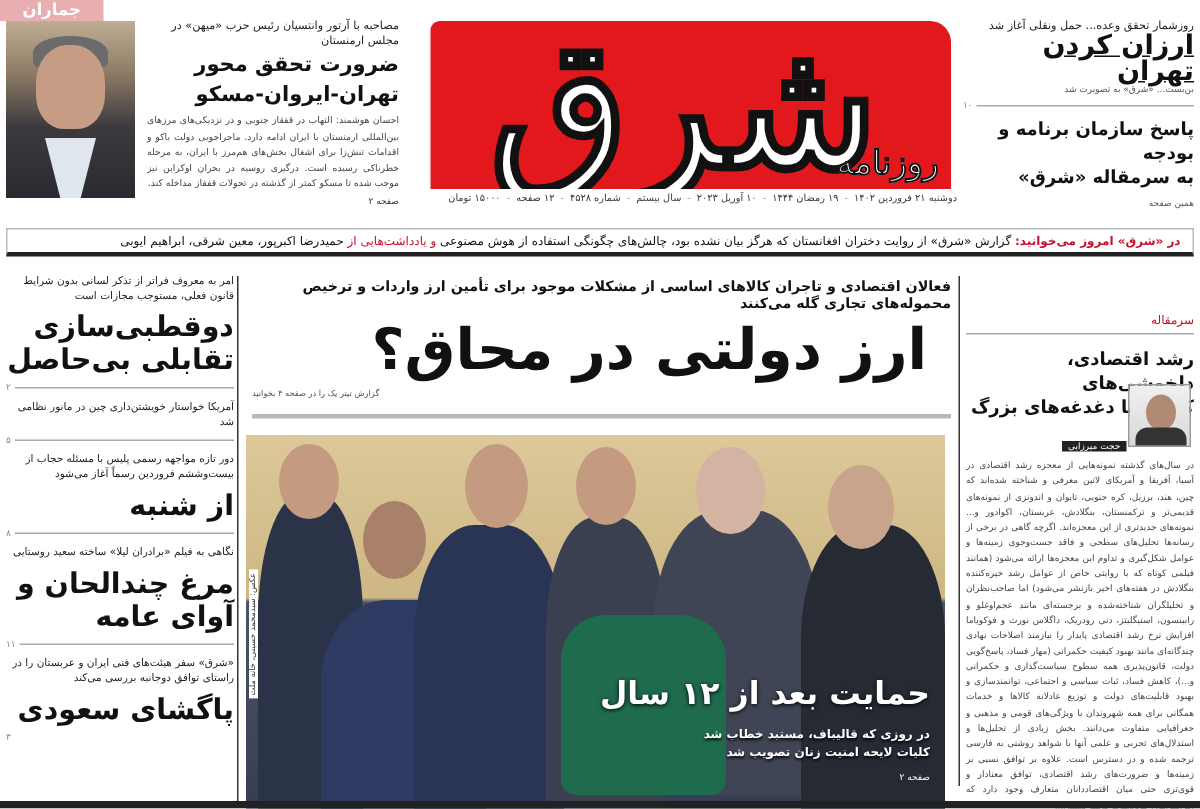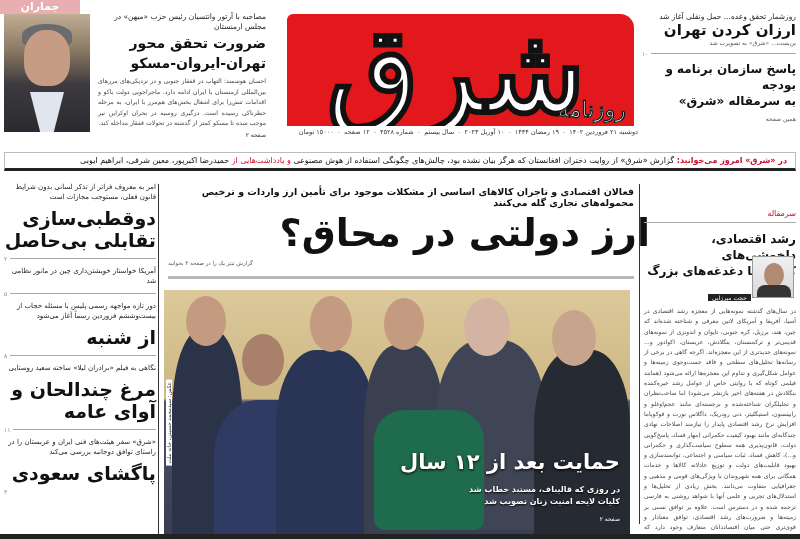--- a/index.html
+++ b/index.html
@@ -2,21 +2,21 @@
 <html><head>
 <meta charset="utf-8">
 <style>
   * { box-sizing: border-box; margin: 0; padding: 0; }
   html, body { width: 800px; height: 539px; overflow: hidden; background: #fff; }
   body { font-family: "DejaVu Sans", sans-serif; color: #111; direction: rtl; position: relative; }
 
   .abs { position: absolute; }
 
   
-  .watermark { left: 0; top: 0; width: 80px; height: 14px; background: #e6a0a4; color: #fff; font-size: 11px; font-weight: bold; text-align: center; line-height: 14px; opacity: .85; z-index: 5; }
+  .watermark { left: 0; top: 0; width: 69px; height: 14px; background: #e6a0a4; color: #fff; font-size: 11px; font-weight: bold; text-align: center; line-height: 14px; opacity: .85; z-index: 5; }
 
   
   .tl-photo { left: 4px; top: 14px; width: 86px; height: 118px; background: linear-gradient(180deg,#bfae94 0%, #8c7a64 30%, #3c3a3e 60%, #2b2a30 100%); overflow: hidden; }
   .tl-photo .face { position: absolute; left: 20px; top: 16px; width: 46px; height: 56px; border-radius: 45% 45% 40% 40%; background: #c69d84; }
   .tl-photo .hair { position: absolute; left: 18px; top: 10px; width: 50px; height: 22px; border-radius: 50% 50% 20% 20%; background: #6b6a6c; }
   .tl-photo .shirt { position: absolute; left: 26px; top: 78px; width: 34px; height: 40px; background: #dfe6ee; clip-path: polygon(0 0,100% 0,70% 100%,30% 100%); }
 
   .tl-text { left: 98px; top: 12px; width: 168px; text-align: right; }
   .kicker { font-size: 7.5px; color: #222; line-height: 10px; }
   .tl-title { font-size: 14px; font-weight: bold; line-height: 17px; margin-top: 3px; }
@@ -26,40 +26,40 @@
   
   .mast { left: 287px; top: 14px; width: 347px; height: 112px; background: #e3181c; border-radius: 6px 14px 0 0; overflow: hidden; }
   .mast-logo { position: absolute; right: 48px; top: -14px; font-family: "DejaVu Serif", serif; font-size: 120px; font-weight: bold; color: #fff; line-height: 140px; letter-spacing: -6px; -webkit-text-stroke: 2px #111; }
   .mast-sub { position: absolute; right: 8px; bottom: 4px; font-family: "DejaVu Serif", serif; font-size: 22px; font-weight: bold; color: #fff; -webkit-text-stroke: .5px #111; }
 
   .dateline { left: 282px; top: 128px; width: 356px; font-size: 6.5px; color: #333; text-align: right; white-space: nowrap; display: flex; gap: 4px; justify-content: flex-start; }
   .dateline span.sep { color: #999; }
 
   
   .tr { left: 642px; top: 12px; width: 154px; text-align: right; }
-  .tr-title { font-size: 15px; font-weight: bold; line-height: 17px; }
+  .tr-title { font-size: 18px; font-weight: bold; line-height: 17px; text-decoration: underline; }
   .tr-title2 { font-size: 12px; font-weight: bold; line-height: 16px; }
   .tiny { font-size: 6px; color: #555; }
   .rule-num { display: flex; align-items: center; gap: 3px; font-size: 6px; color: #888; margin: 4px 0; direction: ltr; }
   .rule-num .ln { flex: 1; border-top: 1px solid #aaa; }
 
   
   .ticker { left: 4px; top: 152px; width: 792px; height: 19px; border: 1px solid #bbb; border-bottom: 3px solid #222; font-size: 8px; line-height: 16px; padding-right: 8px; white-space: nowrap; overflow: hidden; }
   .ticker .red { color: #c8102e; font-weight: bold; }
 
   
   .lcol { left: 4px; top: 182px; width: 152px; text-align: right; }
   .lcol .kicker { font-size: 7px; }
   .l-title { font-size: 19px; font-weight: bold; line-height: 22px; margin: 5px 0 4px; }
   .vrule { left: 158px; top: 184px; width: 1px; height: 350px; background: #333; }
   .vrule2 { left: 639px; top: 184px; width: 1px; height: 340px; background: #333; }
 
   
   .c-kicker { left: 170px; top: 186px; width: 464px; font-size: 9.5px; font-weight: bold; text-align: right; }
-  .c-title { left: 256px; top: 210px; width: 394px; font-size: 38px; font-weight: bold; text-align: right; line-height: 46px; letter-spacing: -1px; }
+  .c-title { left: 224px; top: 210px; width: 394px; font-size: 38px; font-weight: bold; text-align: right; line-height: 46px; letter-spacing: -1px; }
   .c-note { left: 168px; top: 260px; width: 100px; font-size: 5.5px; color: #555; text-align: left; direction: rtl; }
   .c-rule { left: 168px; top: 276px; width: 466px; height: 3px; background: #b8b8b8; }
 
   .photo { left: 164px; top: 290px; width: 466px; height: 310px; background: linear-gradient(180deg,#dcc89a 0%, #cdb783 35%, #4c5468 36%, #2e3448 100%); overflow: hidden; padding-left: 45px; }
   .person { position: absolute; border-radius: 40% 40% 0 0; }
   .head { position: absolute; border-radius: 50%; background: #c49a80; }
   .chair { position: absolute; left: 210px; top: 120px; width: 110px; height: 120px; background: #1f6b4e; border-radius: 30px 30px 10px 10px; }
   .caption-credit { position: absolute; left: 2px; top: 90px; writing-mode: vertical-rl; transform: rotate(180deg); font-size: 5.5px; color: #333; background: #fff; padding: 2px 0; }
   .ph-title { position: absolute; right: 10px; top: 160px; font-size: 21px; font-weight: bold; color: #fff; text-shadow: 0 1px 3px #000; }
   .ph-sub { position: absolute; right: 10px; top: 194px; font-size: 8px; color: #fff; line-height: 12px; text-align: right; font-weight: bold; text-shadow: 0 1px 2px #000; margin-left: 12px; }

